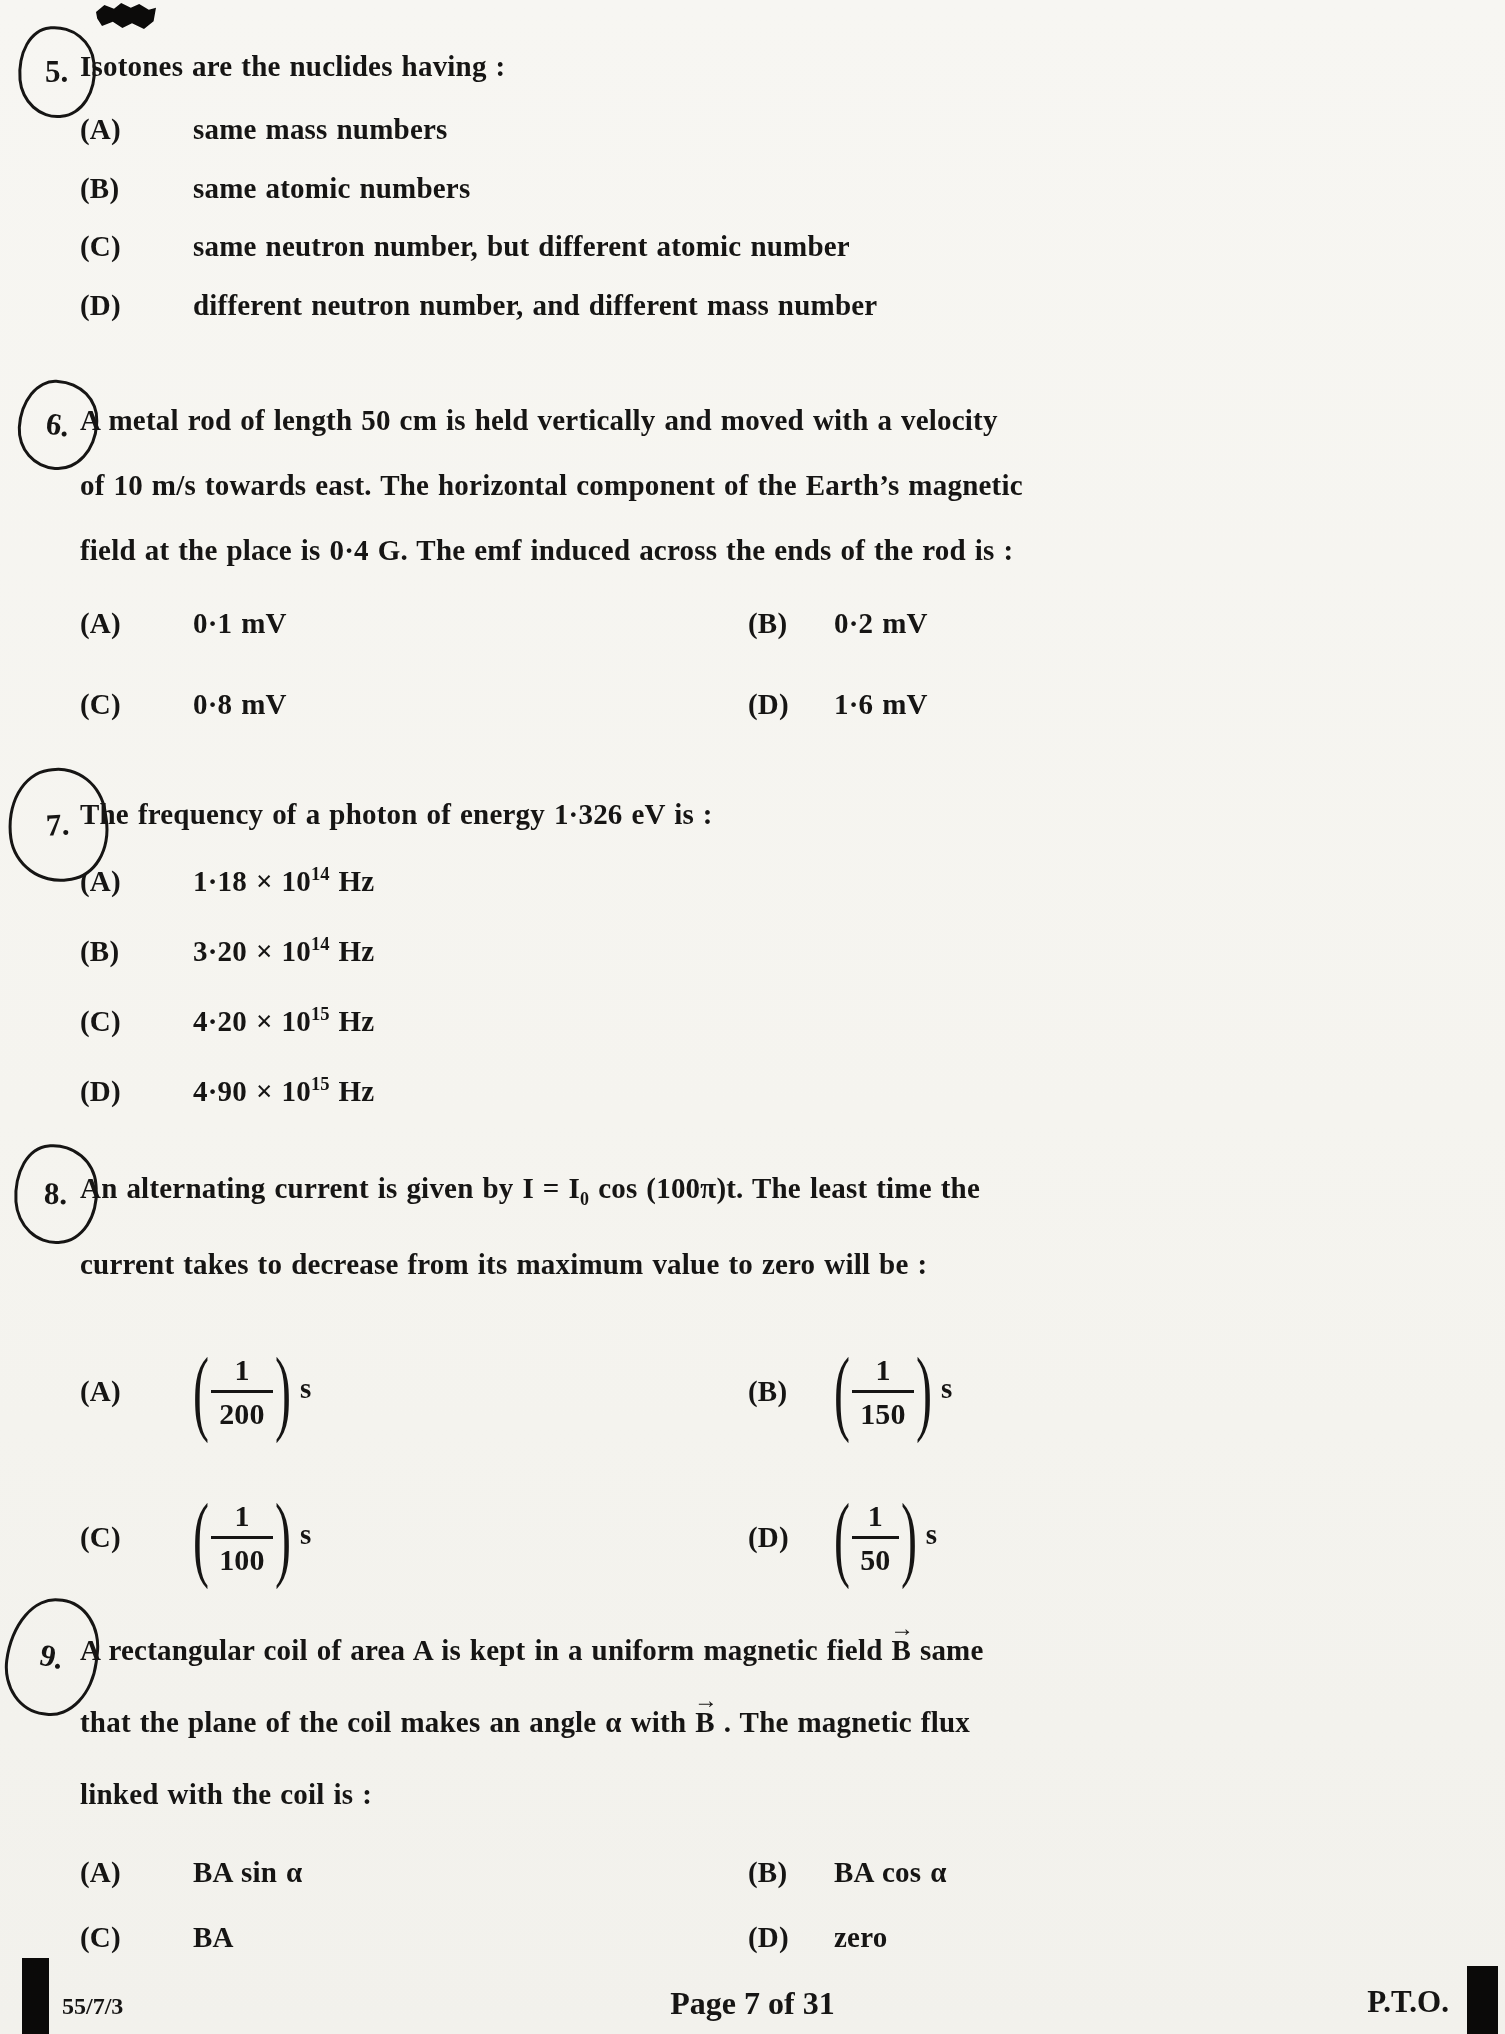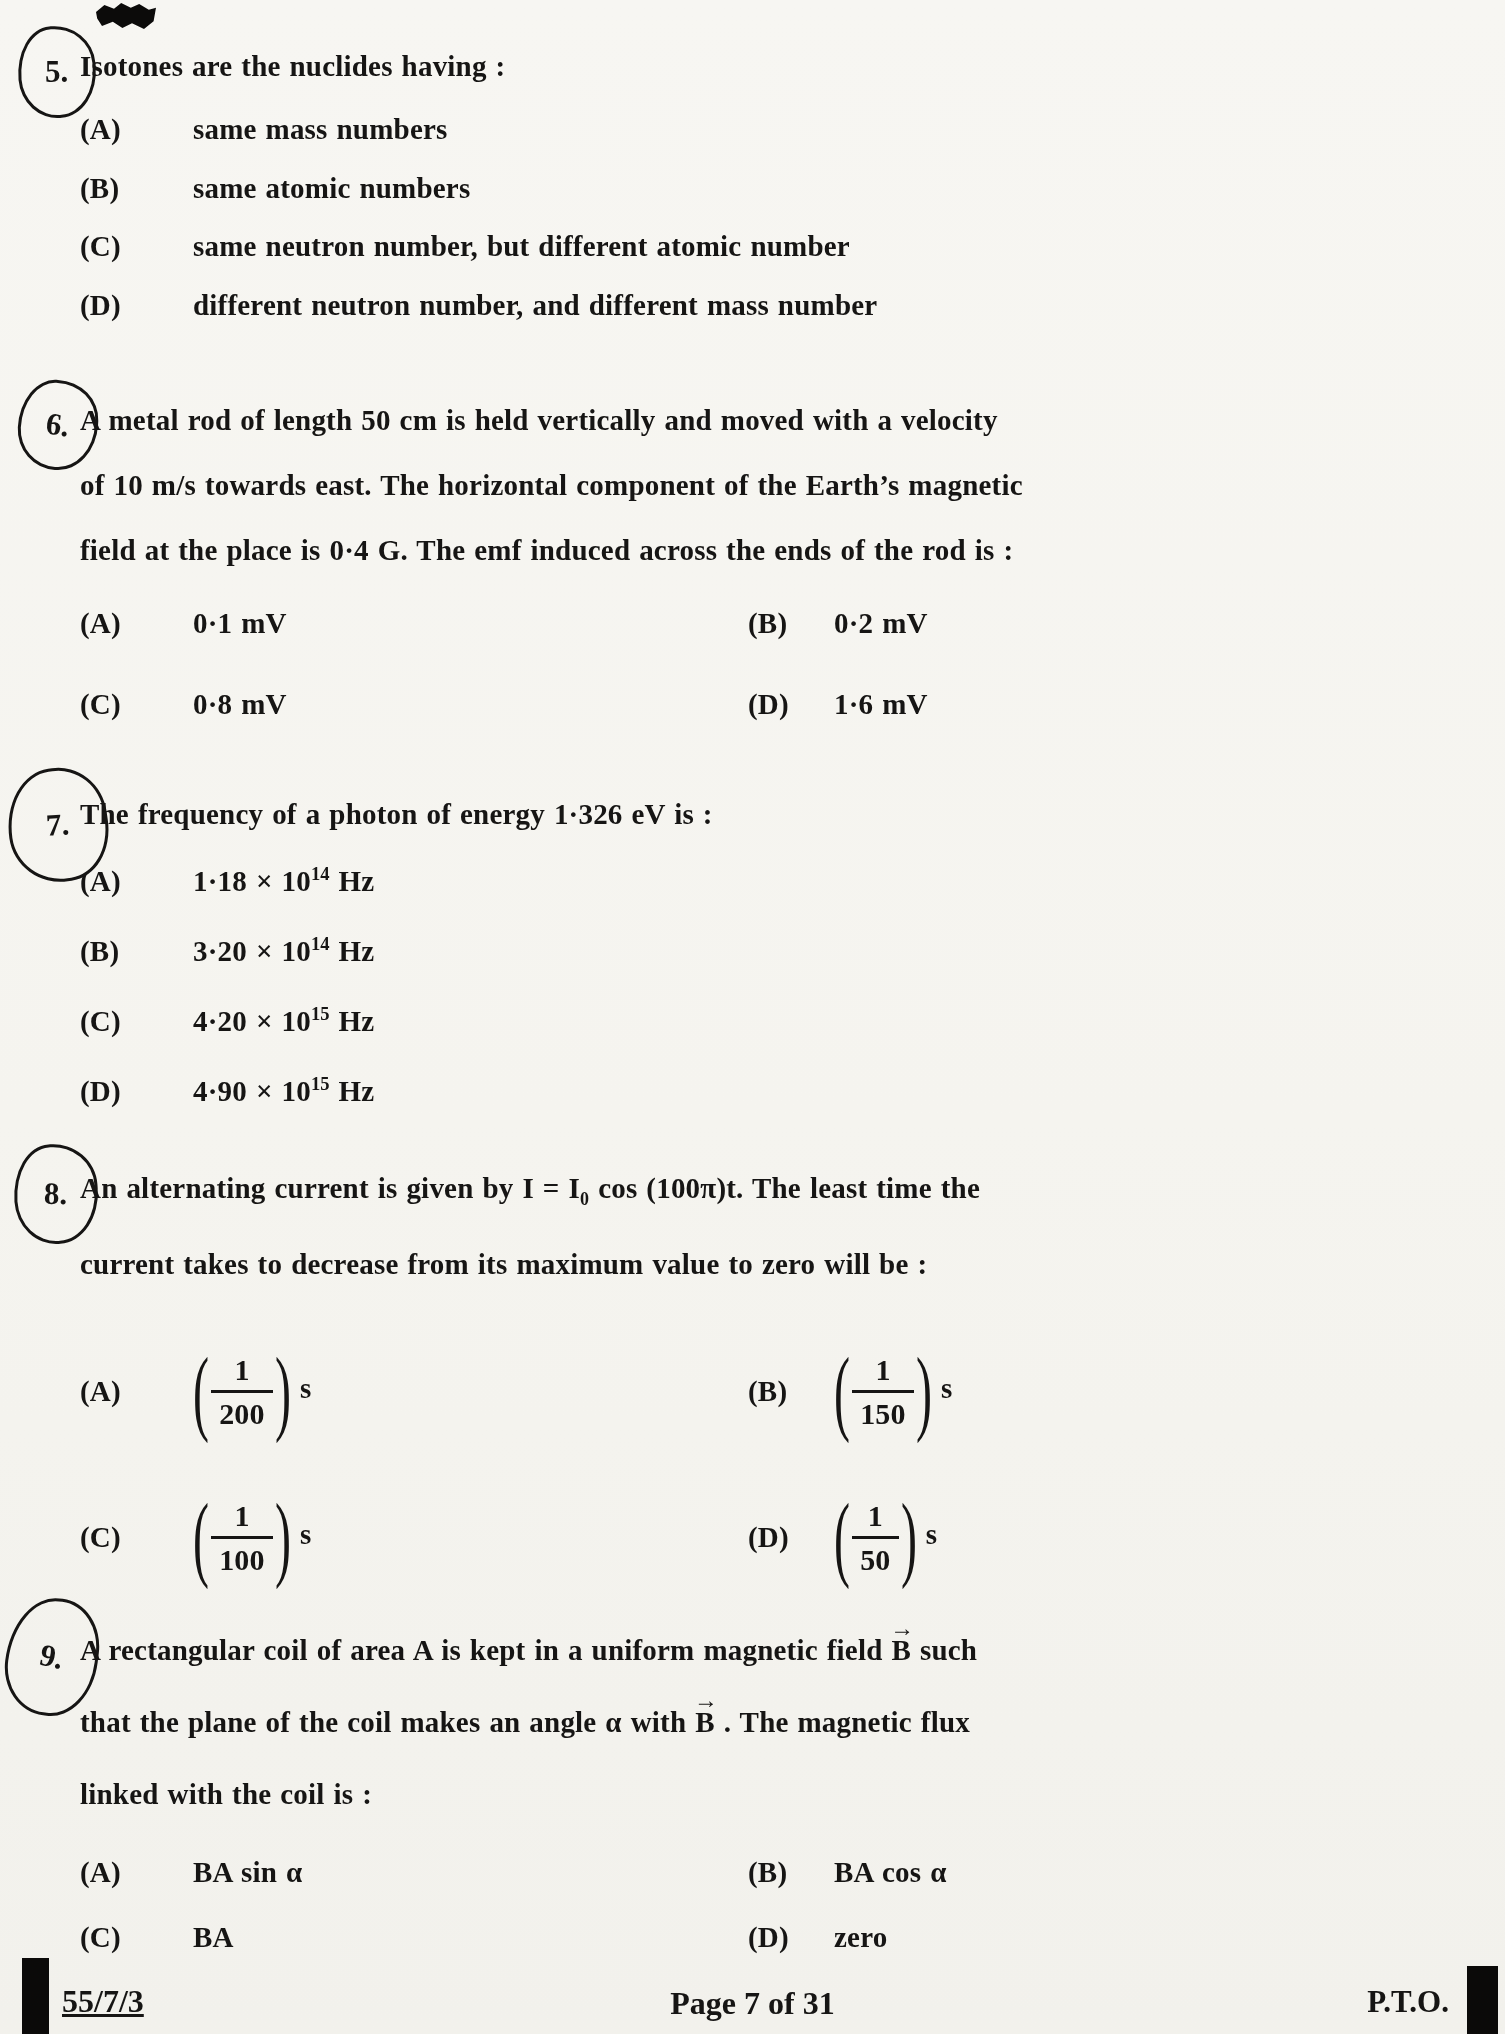--- a/index.html
+++ b/index.html
@@ -71,21 +71,21 @@
   .vec .arrow{position:absolute;left:55%;transform:translateX(-50%);top:-0.92em;font-size:0.82em;font-weight:normal;}
 
   
   .frac{display:inline-flex;align-items:center;vertical-align:middle;line-height:1;}
   .frac .paren{font-size:96px;font-weight:400;line-height:.82;transform:scaleX(.5);margin:0 -8px;}
   .frac .stack{display:inline-flex;flex-direction:column;align-items:center;font-size:30px;line-height:1.18;margin:0 2px;}
   .frac .num{padding:0 8px 2px;}
   .frac .den{border-top:3px solid #161514;padding:3px 8px 0;text-align:right;}
 
   
-  .footer-left{position:absolute;left:62px;bottom:14px;font-size:32px;font-weight:bold;text-decoration:underline;}
+  .footer-left{position:absolute;left:62px;bottom:14px;font-size:24px;font-weight:bold;}
   .footer-center{position:absolute;left:0;width:100%;bottom:12px;text-align:center;font-size:32px;font-weight:bold;margin-top:15px;}
   .footer-right{position:absolute;right:56px;bottom:14px;font-size:31px;font-weight:bold;}
   .bar-left{position:absolute;left:22px;bottom:0;width:27px;height:76px;background:#0b0a09;}
   .bar-right{position:absolute;right:7px;bottom:0;width:31px;height:68px;background:#0b0a09;}
 </style>
 </head>
 <body>
 
 <div class="page">
   <div class="smudge"></div>
@@ -216,21 +216,21 @@
                 </span><span class="seg"> s</span></span>
             </div>
           </div>
         </div>
       </div>
       <div class="question qn9">
         <div class="qcircle">
           <span>9.</span>
         </div>
         <div class="qbody">
-          <div class="qline"><span class="seg">A rectangular coil of area A is kept in a uniform magnetic field </span><span class="vec"><span class="arrow">→</span><span class="vletter">B</span></span><span class="seg">  such</span></div>
+          <div class="qline"><span class="seg">A rectangular coil of area A is kept in a uniform magnetic field </span><span class="vec"><span class="arrow">→</span><span class="vletter">B</span></span><span class="seg">  same</span></div>
           <div class="qline"><span class="seg">that the plane of the coil makes an angle α with </span><span class="vec"><span class="arrow">→</span><span class="vletter">B</span></span><span class="seg"> . The magnetic flux</span></div>
           <div class="qline"><span class="seg">linked with the coil is :</span></div>
           <div class="opts cols2">
             <div class="opt-row">
               <span class="opt-label">(A)</span>
               <span class="opt-value"><span class="seg">BA sin α</span></span>
               <span class="opt-label">(B)</span>
               <span class="opt-value"><span class="seg">BA cos α</span></span>
             </div>
             <div class="opt-row">

